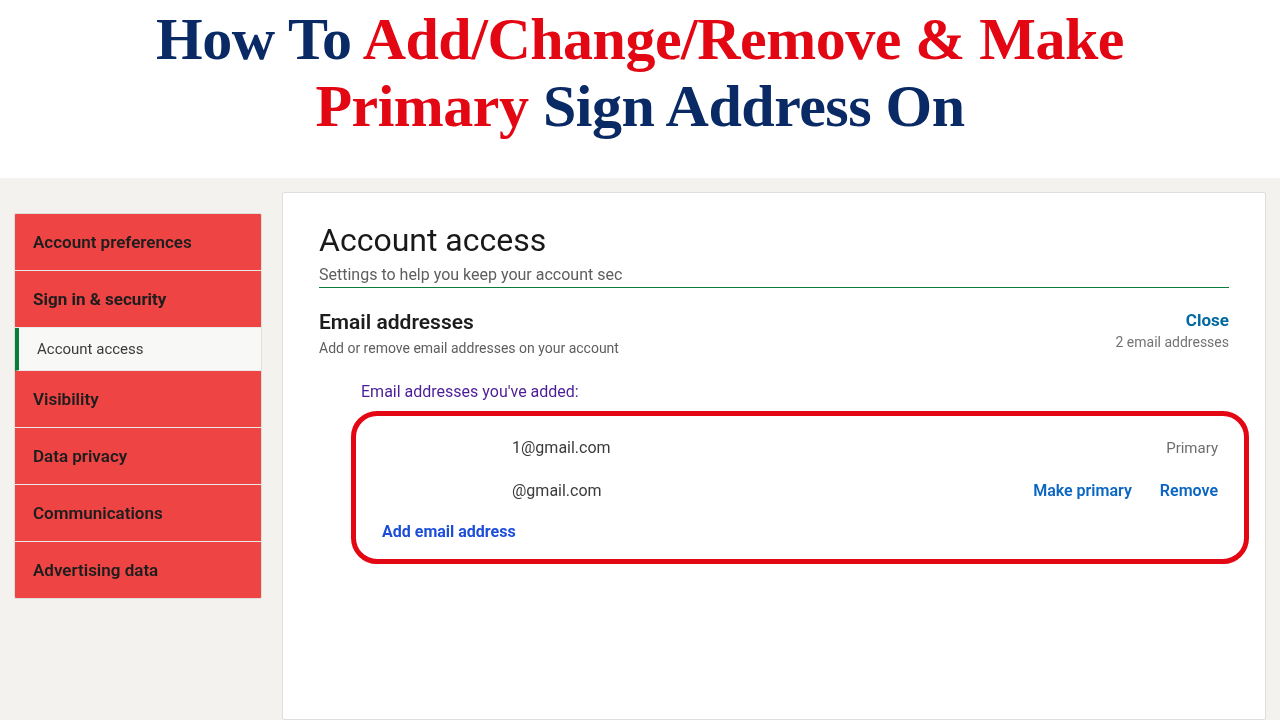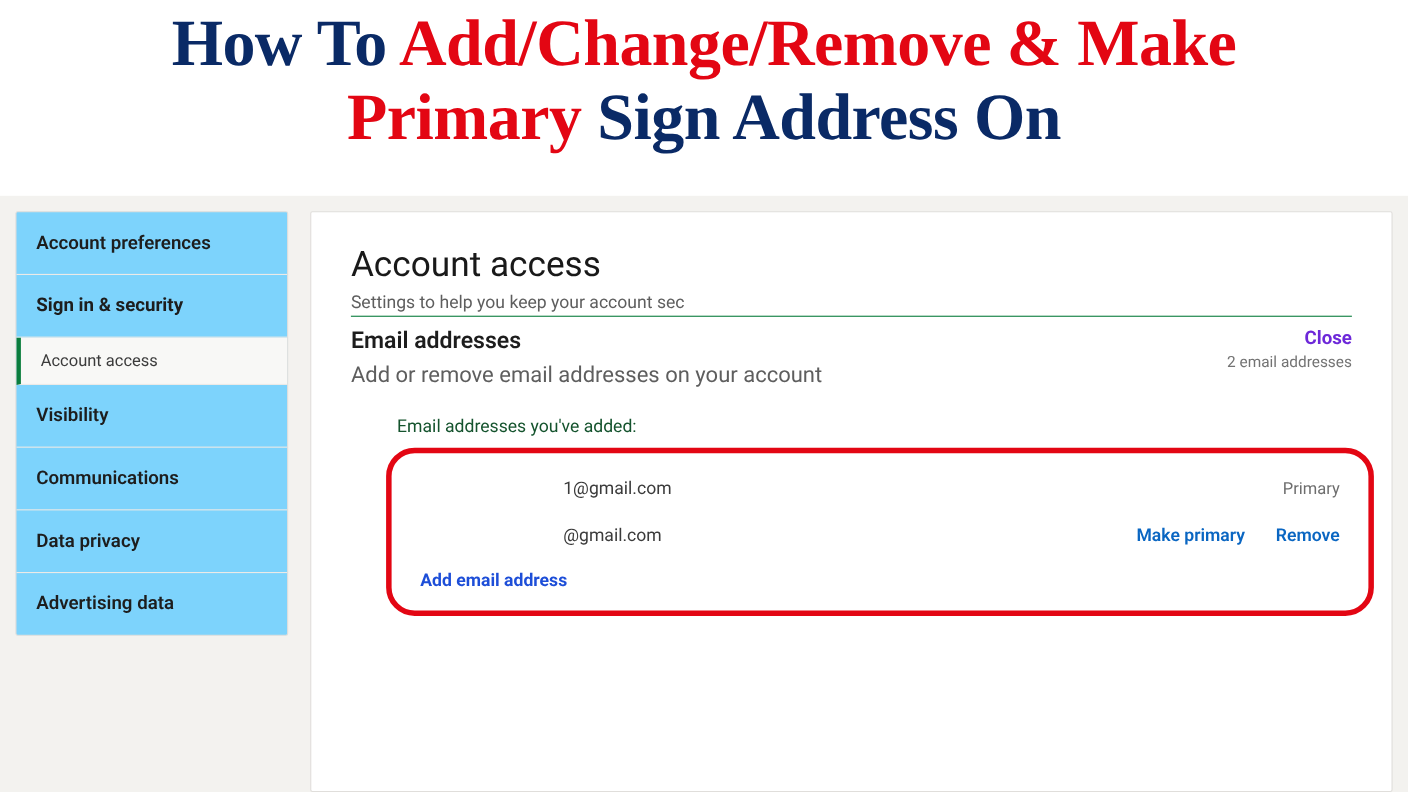--- a/index.html
+++ b/index.html
@@ -32,24 +32,25 @@
     top: 178px; left: 0; right: 0; bottom: 0;
     background: #f3f2ef;
     padding: 14px 14px 0 14px;
     display: flex;
     gap: 20px;
   }
 
   
   .sidebar {
     width: 248px;
-    background: #7dd3fc;
+    background: #ef4444;
     border: 1px solid #e0dedb;
     border-radius: 2px;
     align-self: flex-start;
+    margin-top: 21px;
   }
   .sidebar-item {
     padding: 18px 18px;
     font-size: 17px;
     color: #1d1d1d;
     border-bottom: 1px solid #eceae7;
     cursor: pointer;
     font-weight: 600;
   }
   .sidebar-item:last-child { border-bottom: none; }
@@ -80,53 +81,53 @@
     margin-bottom: 6px;
   }
   .panel-sub {
     font-size: 16px;
     color: #5e5e5e;
     padding-bottom: 3px;
     border-bottom: 1px solid #0a7d3d;
   }
 
   .section {
-    margin-top: 10px;
+    margin-top: 22px;
   }
   .section-header-row {
     display: flex;
     justify-content: space-between;
     align-items: flex-start;
   }
   .section-title {
     font-size: 21px;
     font-weight: 600;
     color: #1d1d1d;
     margin-bottom: 6px;
   }
   .section-desc {
-    font-size: 20px;
+    font-size: 14px;
     color: #5e5e5e;
   }
   .close-link {
     font-size: 17px;
     font-weight: 700;
-    color: #6d28d9;
+    color: #0369a1;
     cursor: pointer;
   }
   .count-text {
     font-size: 14px;
     color: #737373;
     text-align: right;
     margin-top: 4px;
   }
 
   .list-label {
     font-size: 16px;
-    color: #14532d;
+    color: #4c1d95;
     margin: 26px 0 10px 42px;
   }
 
   .highlight-box {
     border: 5px solid #e30613;
     border-radius: 26px;
     padding: 10px 20px 14px 20px;
     margin-left: 32px;
     margin-right: -20px;
   }
@@ -209,22 +210,22 @@
   <polygon points="150,0 250,0 310,150 390,130 305,270 195,160 260,175" fill="#e30613"></polygon>
 </svg>
 
 <div class="page">
 
   <nav class="sidebar">
     <div class="sidebar-item">Account preferences</div>
     <div class="sidebar-item active">Sign in &amp; security</div>
     <div class="sidebar-item sub">Account access</div>
     <div class="sidebar-item">Visibility</div>
+    <div class="sidebar-item">Data privacy</div>
     <div class="sidebar-item">Communications</div>
-    <div class="sidebar-item">Data privacy</div>
     <div class="sidebar-item">Advertising data</div>
   </nav>
 
   <main class="main">
     <h1 class="panel-heading">Account access</h1>
     <div class="panel-sub">Settings to help you keep your account sec</div>
 
     <section class="section">
       <div class="section-header-row">
         <div>

